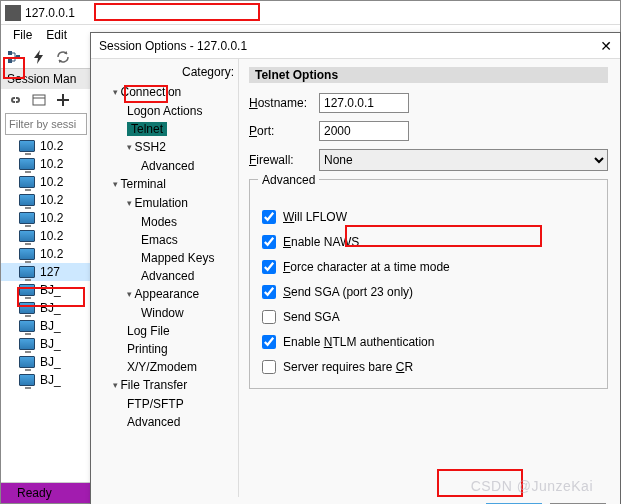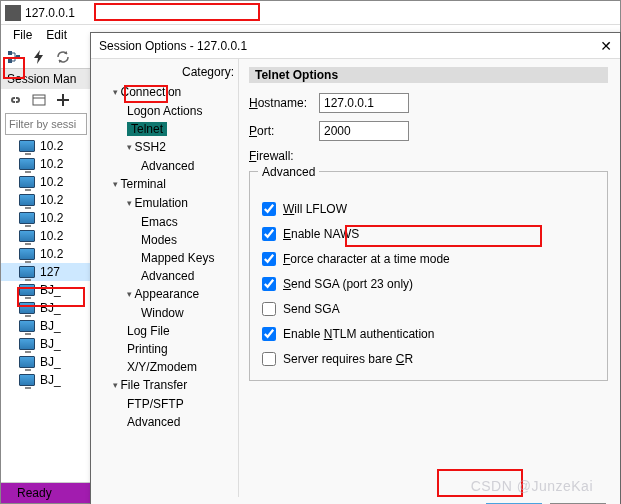--- a/index.html
+++ b/index.html
@@ -174,22 +174,22 @@
                 <ul>
                     <li><span>Advanced</span></li>
                   </ul>
               </li>
             </ul>
           </li>
           <li class="caret"><span>Terminal</span>
             <ul>
               <li class="caret"><span>Emulation</span>
                 <ul>
+                  <li><span>Modes</span></li>
                   <li><span>Emacs</span></li>
-                  <li><span>Modes</span></li>
                   <li><span>Mapped Keys</span></li>
                   <li><span>Advanced</span></li>
                 </ul>
               </li>
               <li class="caret"><span>Appearance</span>
                 <ul>
                     <li><span>Window</span></li>
                   </ul>
               </li>
               <li><span>Log File</span></li>
@@ -211,20 +211,21 @@
       <div class="form-row">
         <label><span class="accel">H</span>ostname:</label>
         <input type="text" value="127.0.0.1" style="">
       </div>
       <div class="form-row">
         <label><span class="accel">P</span>ort:</label>
         <input type="text" value="2000" style="">
       </div>
       <div class="form-row">
         <label><span class="accel">F</span>irewall:</label>
+        <select><option>None</option></select>
       </div>
       <div class="fieldset">
         <span class="fieldset-legend">Advanced</span>
         <div class="chk-row">
             <input type="checkbox" checked="" style="">
             <label><span class="accel">W</span>ill LFLOW</label>
           </div>
         <div class="chk-row">
             <input type="checkbox" checked="" style="">
             <label><span class="accel">E</span>nable NAWS</label>

